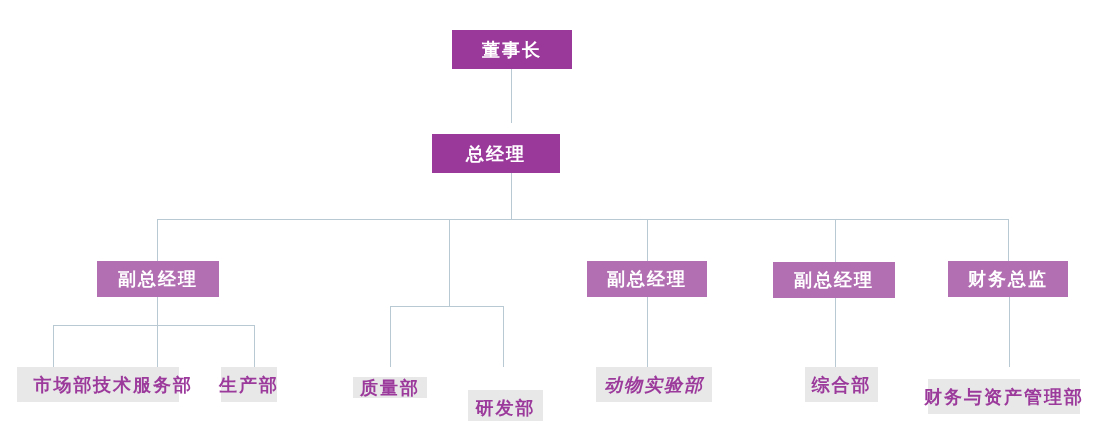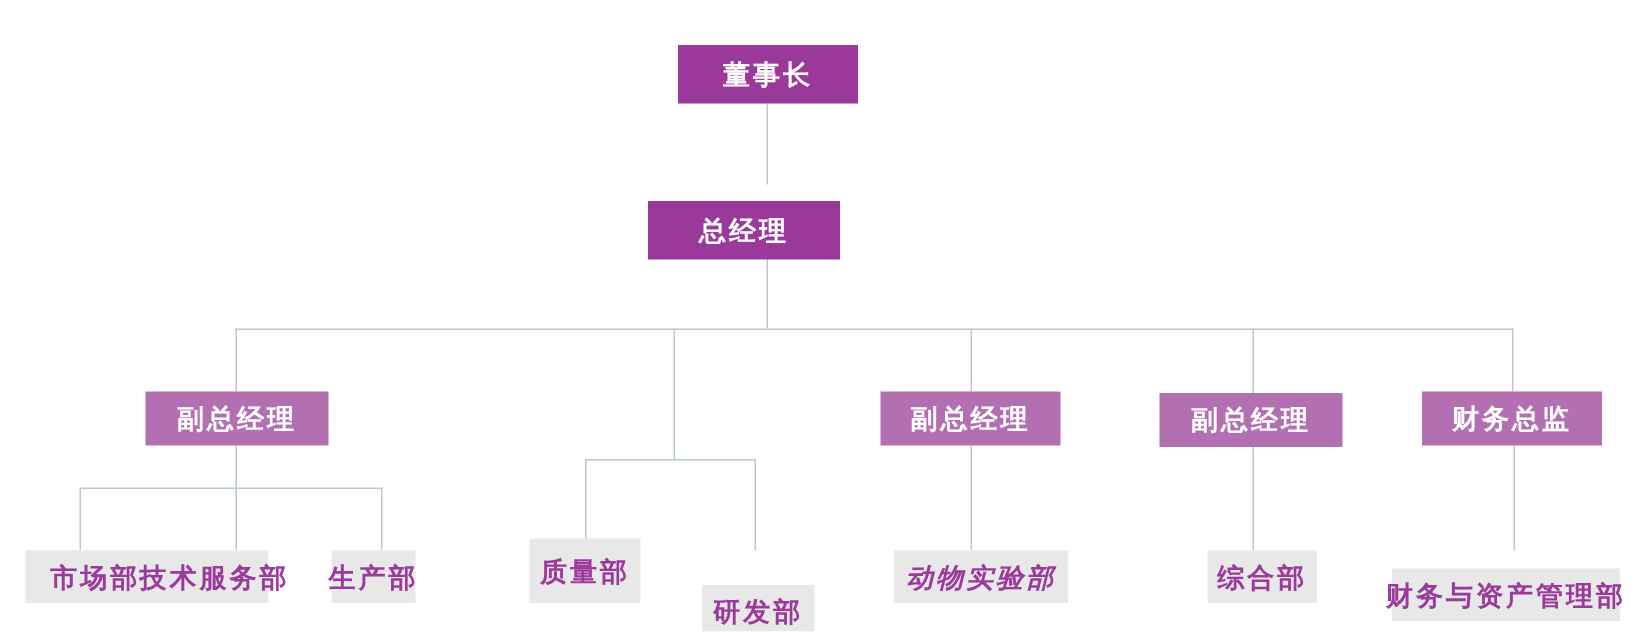--- a/index.html
+++ b/index.html
@@ -78,19 +78,19 @@
   <div class="node lv-exec" style="left:432px; top:123px; width:128px; height:39px;margin-top:11px;">总经理</div>
 
   <div class="node lv-mgr" style="left:97px; top:261px; width:122px; height:36px;">副总经理</div>
   <div class="node lv-mgr" style="left:587px; top:261px; width:120px; height:36px;">副总经理</div>
   <div class="node lv-mgr" style="left:773px; top:262px; width:122px; height:36px;">副总经理</div>
   <div class="node lv-mgr" style="left:948px; top:261px; width:120px; height:36px;">财务总监</div>
 
   <div class="node lv-dept" style="left:17px; top:367px; width:93px; height:35px;">市场部</div>
   <div class="node lv-dept" style="left:107px; top:367px; width:72px; height:35px;">技术服务部</div>
   <div class="node lv-dept" style="left:221px; top:367px; width:56px; height:35px;">生产部</div>
-  <div class="node lv-dept" style="left:353px; top:359px; width:74px; height:43px;">质量部</div>
+  <div class="node lv-dept" style="left:353px; top:377px; width:74px; height:21px;">质量部</div>
   <div class="node lv-dept" style="left:468px; top:367px; width:75px; height:35px;margin-top:23px;">研发部</div>
   <div class="node lv-dept" style="left:596px; top:367px; width:116px; height:35px;font-style:italic;">动物实验部</div>
   <div class="node lv-dept" style="left:805px; top:367px; width:73px; height:35px;">综合部</div>
   <div class="node lv-dept" style="left:928px; top:379px; width:152px; height:35px;">财务与资产管理部</div>
 
 </div>
 
 </body></html>

